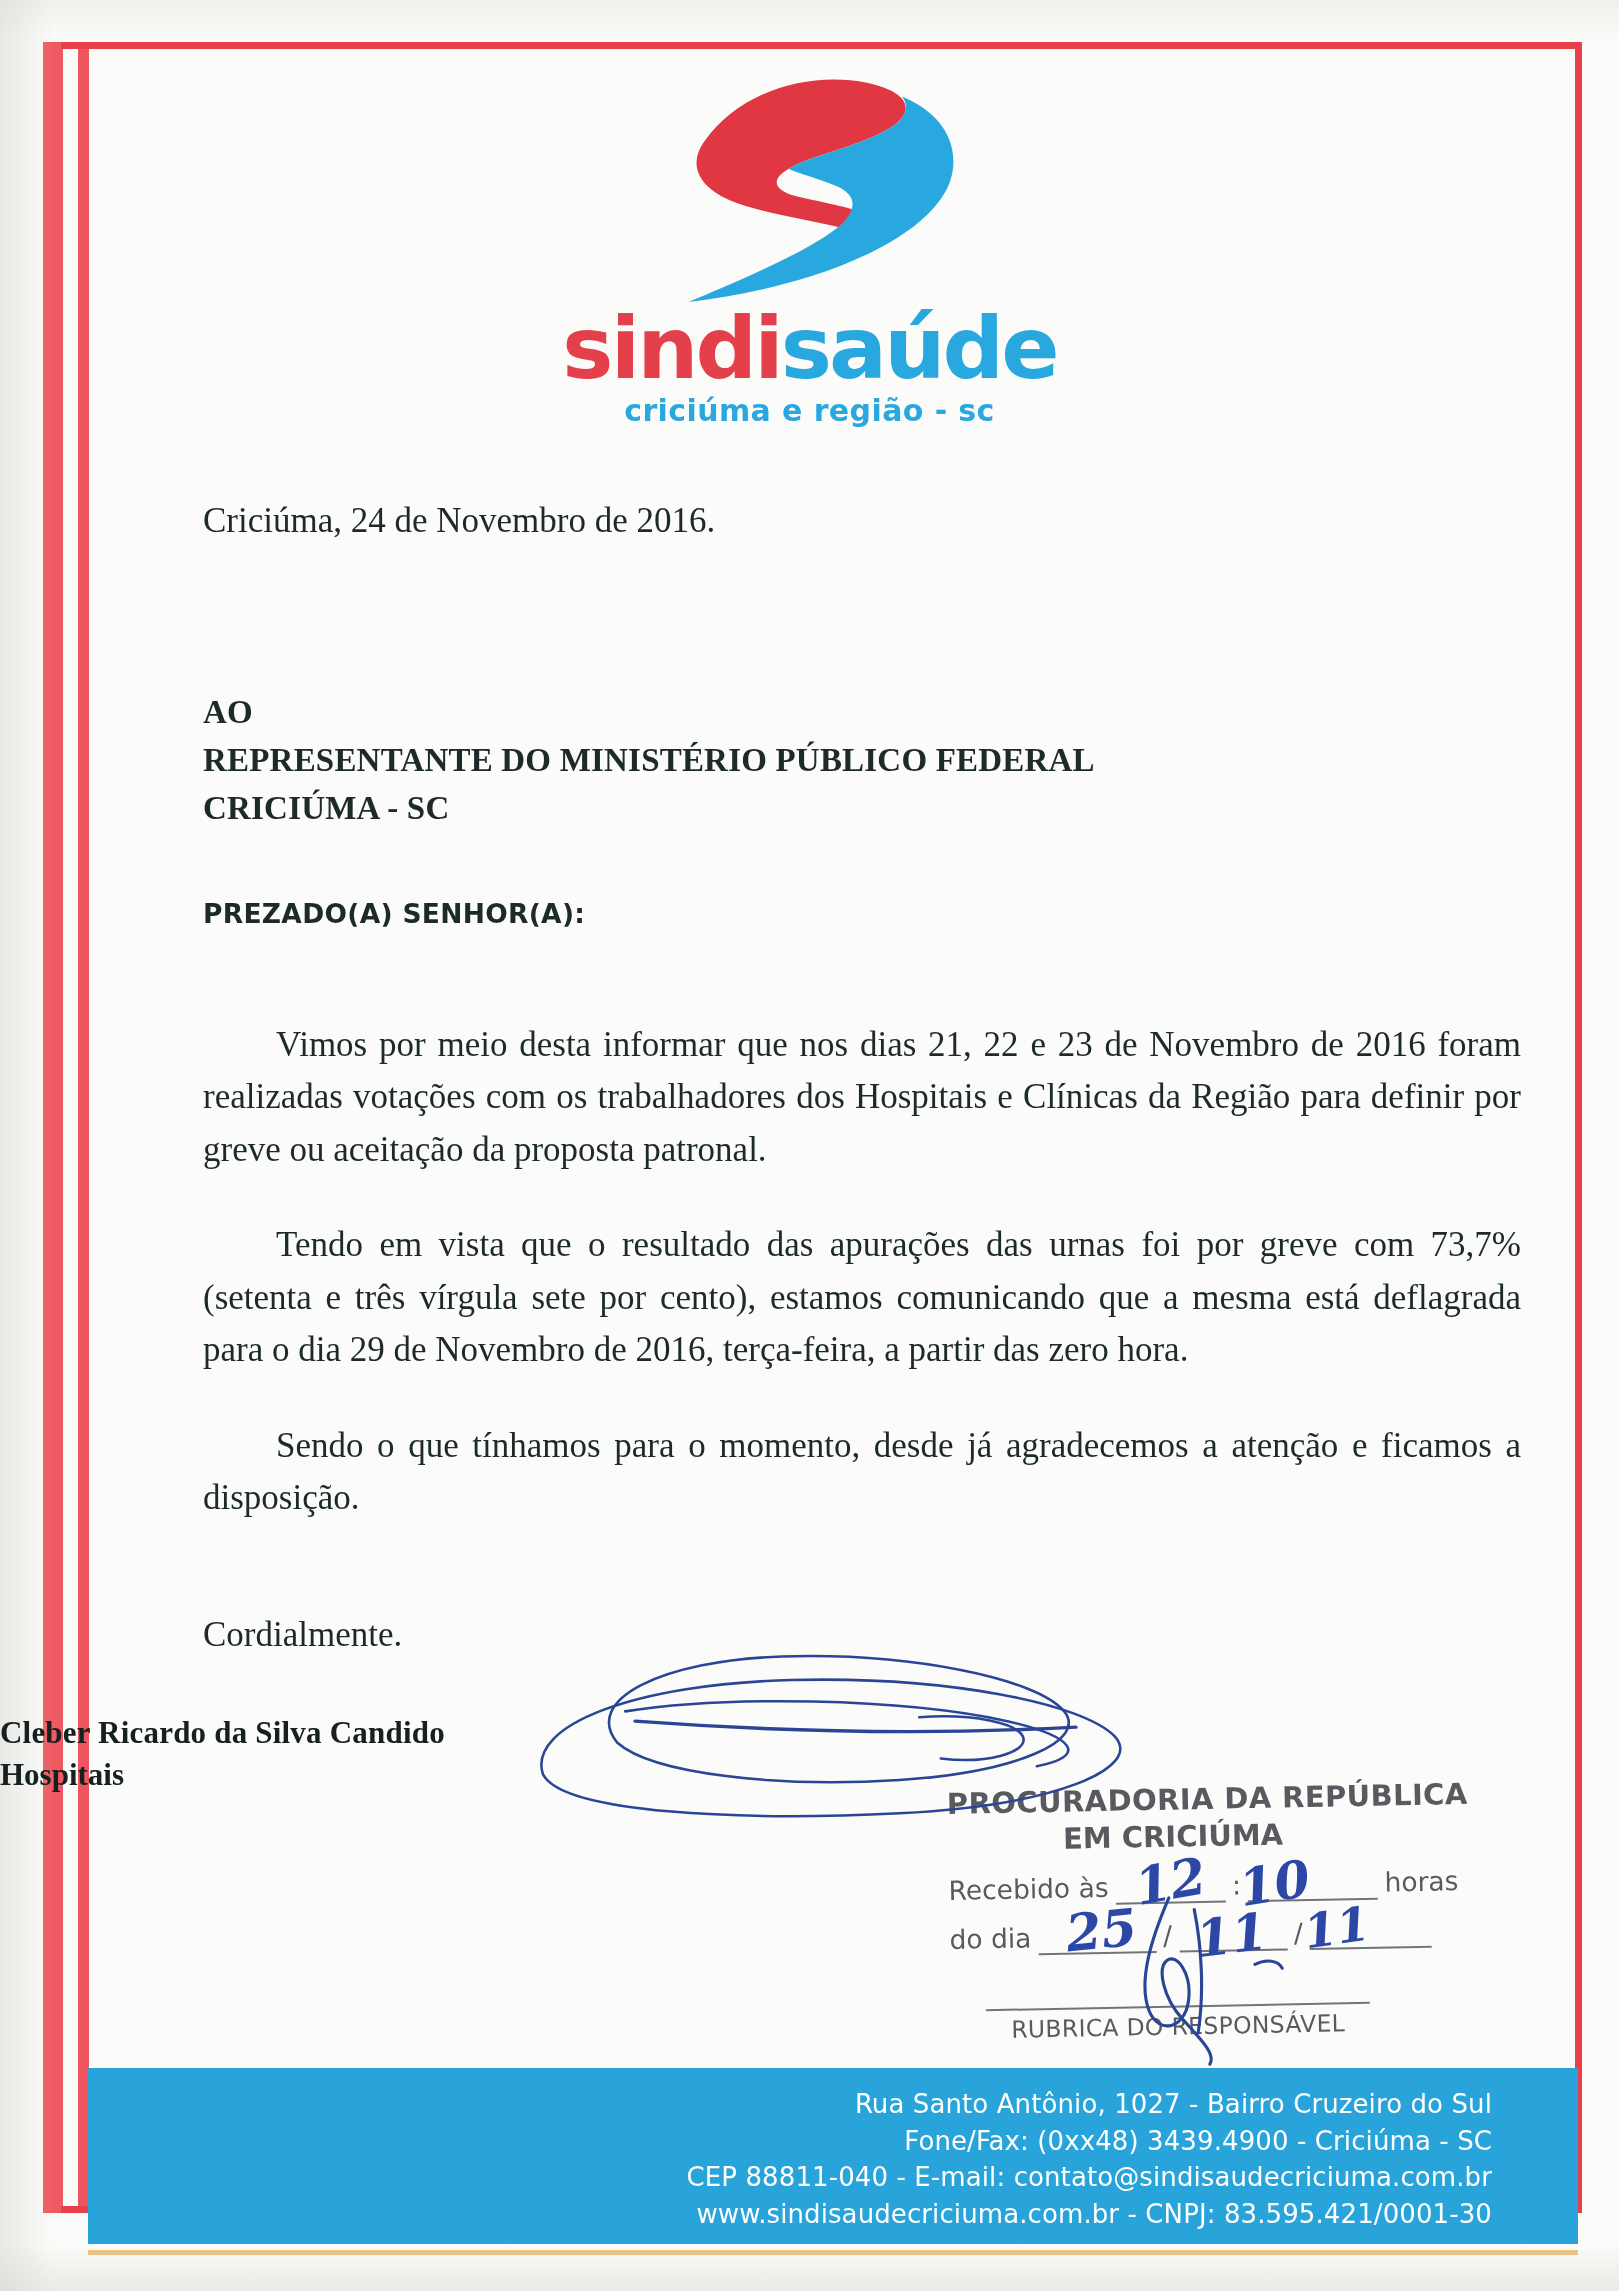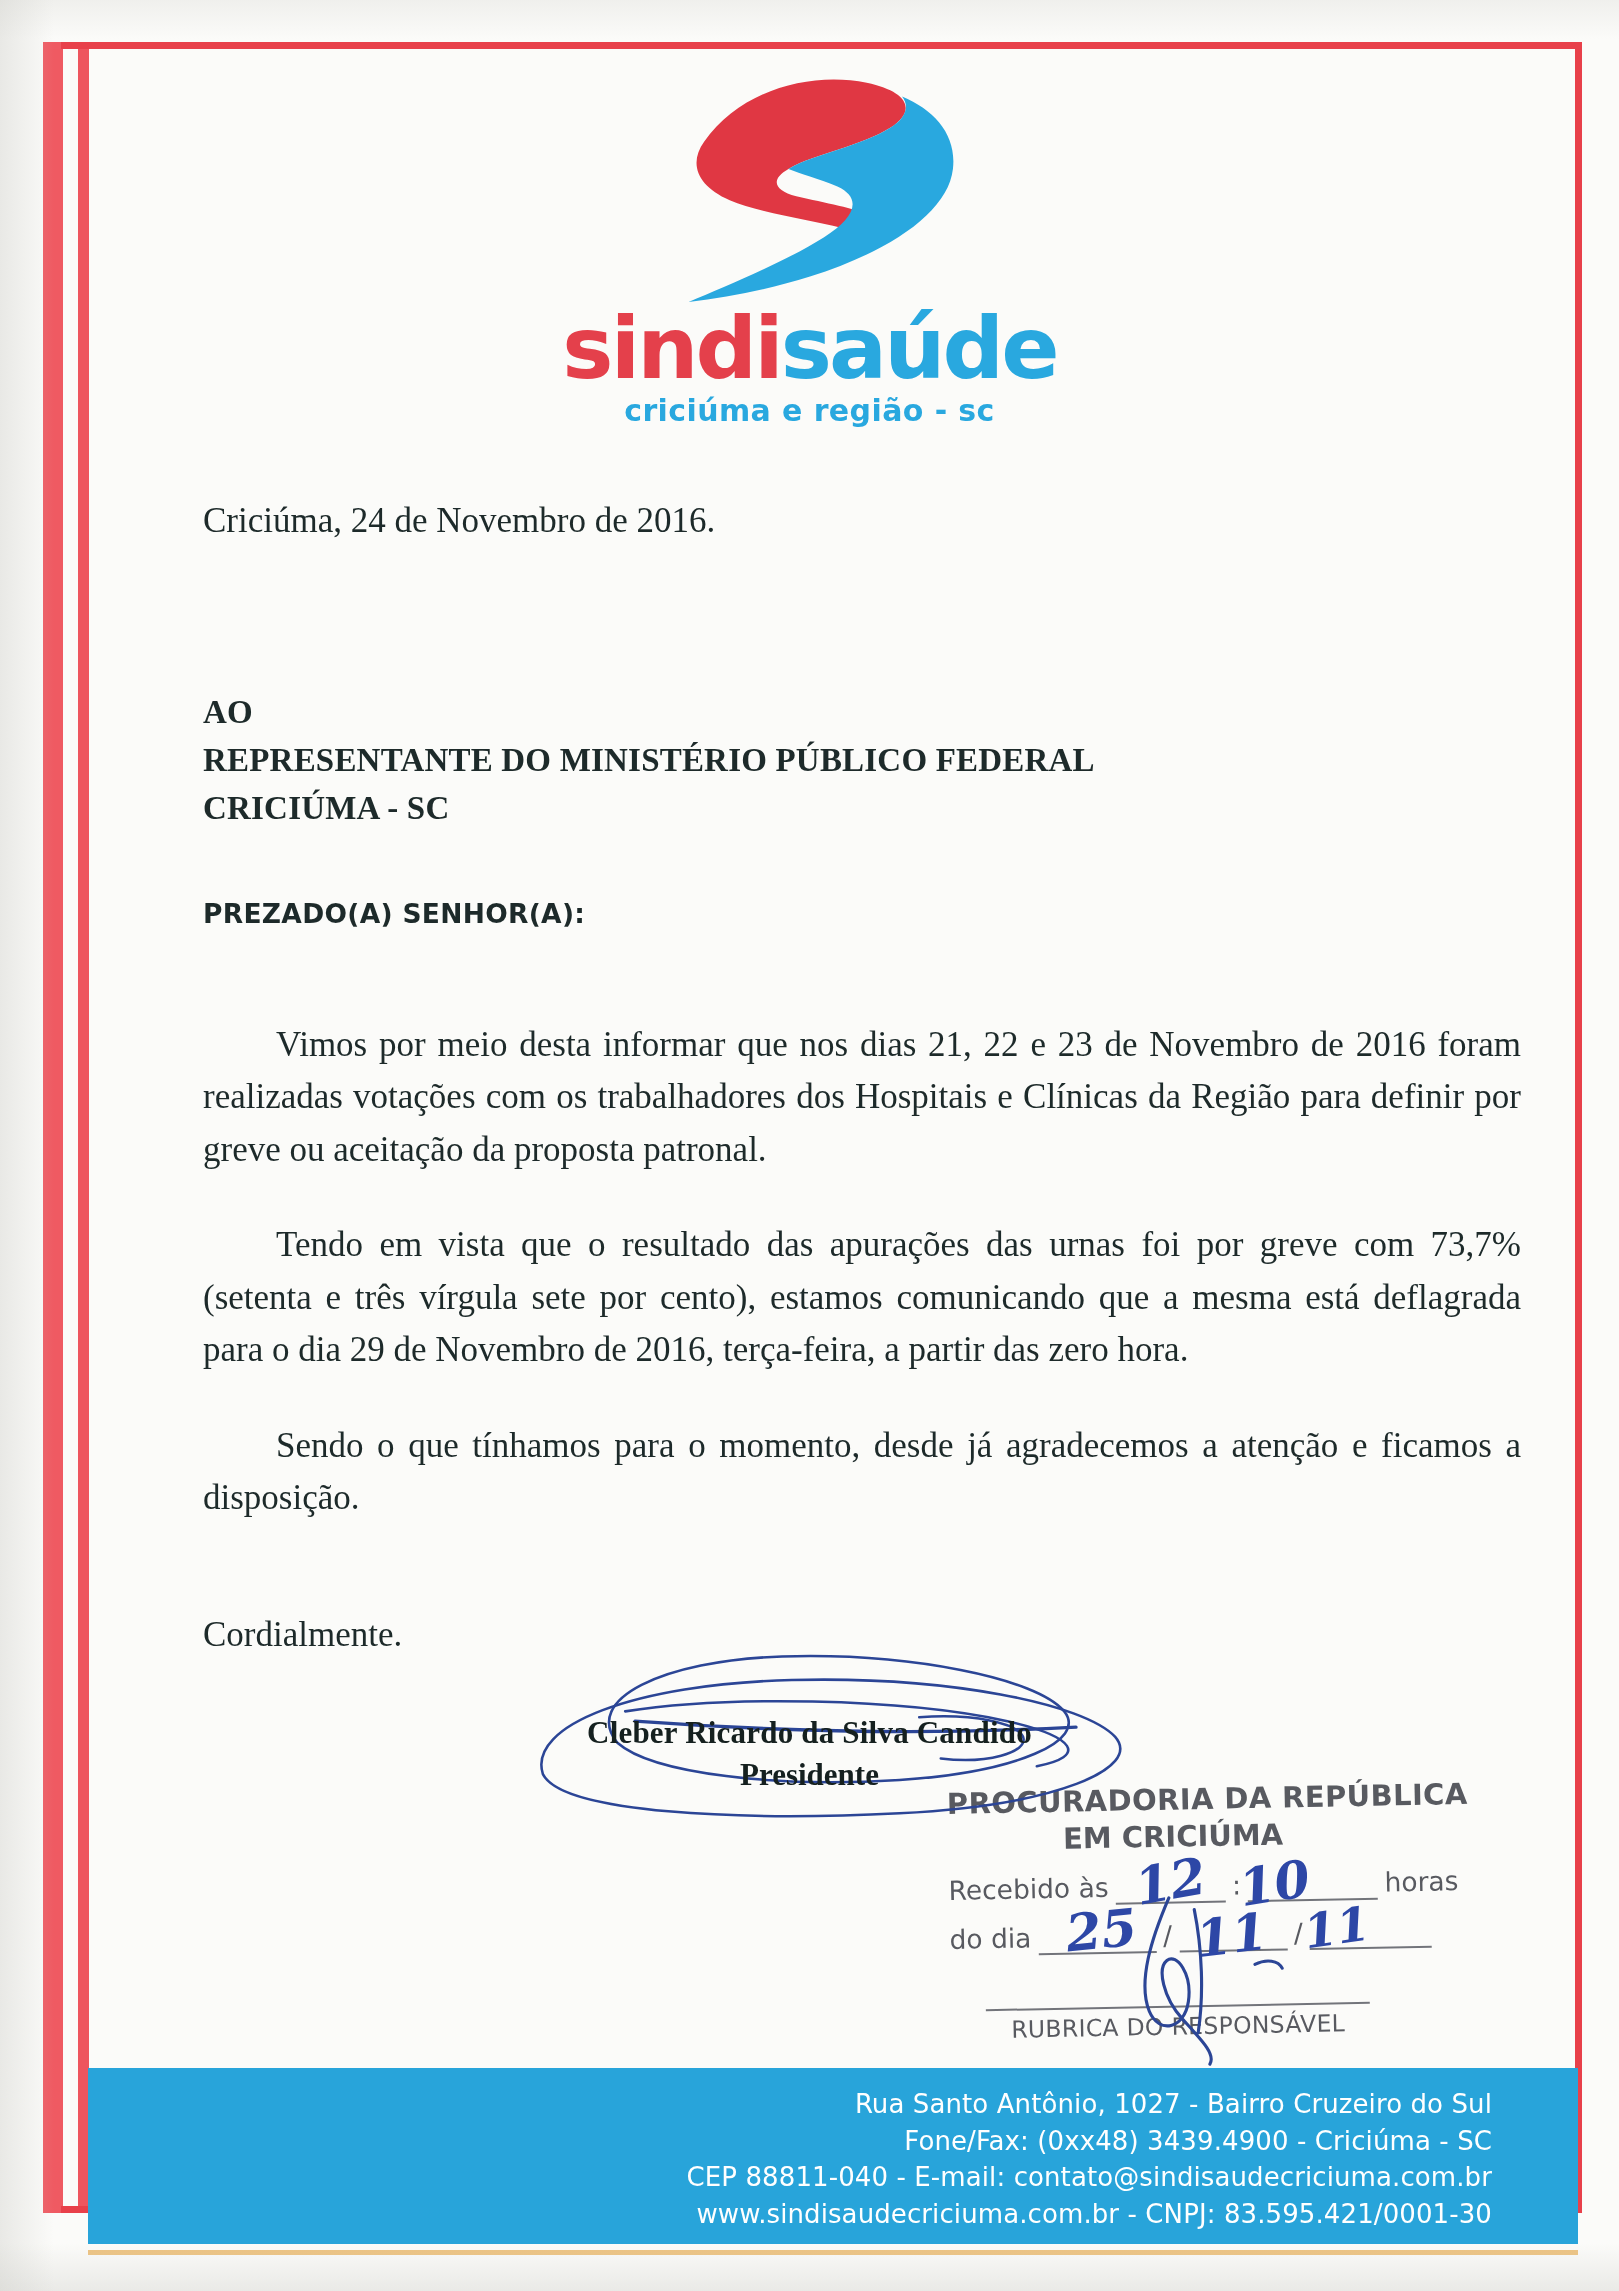--- a/index.html
+++ b/index.html
@@ -142,21 +142,21 @@
     font-size: 35px;
     text-indent: 0;
     padding-left: 0;
   }
 
   
   .sig-block {
     position: absolute;
     left: 0; top: 1715px;
     width: 1619px;
-    text-align: center;
+    text-align: left;
     z-index: 4;
   }
   .sig-name {
     font-weight: bold;
     font-size: 31px;
     color: #15201f;
     letter-spacing: 0.2px;
   }
   .sig-role {
     margin-top: 5.9px;
@@ -323,21 +323,21 @@
       <path d="M56 150 C 40 100, 150 58, 310 54 C 470 50, 608 78, 640 112
                C 668 144, 580 182, 420 190 C 256 198, 76 190, 56 150 Z"></path>
       <path d="M140 86 C 240 70, 420 72, 530 96 C 600 112, 612 132, 560 142"></path>
       <path d="M440 92 C 496 88, 540 98, 546 112 C 552 128, 508 140, 462 134"></path>
       <path d="M150 96 C 260 104, 420 112, 600 102" stroke-width="3.4"></path>
     </g>
   </svg>
 
   <div class="sig-block">
     <div class="sig-name">Cleber Ricardo da Silva Candido</div>
-    <div class="sig-role">Presidente</div>
+    <div class="sig-role">Hospitais</div>
   </div>
 
   <div class="stamp">
     <div class="stamp-l1">PROCURADORIA DA REPÚBLICA</div>
     <div class="stamp-l2">EM CRICIÚMA</div>
 
     <div class="stamp-row">
       <span class="stamp-label">Recebido às</span>
       <span class="rule w-hh"></span>
       <span class="stamp-sep">:</span>

